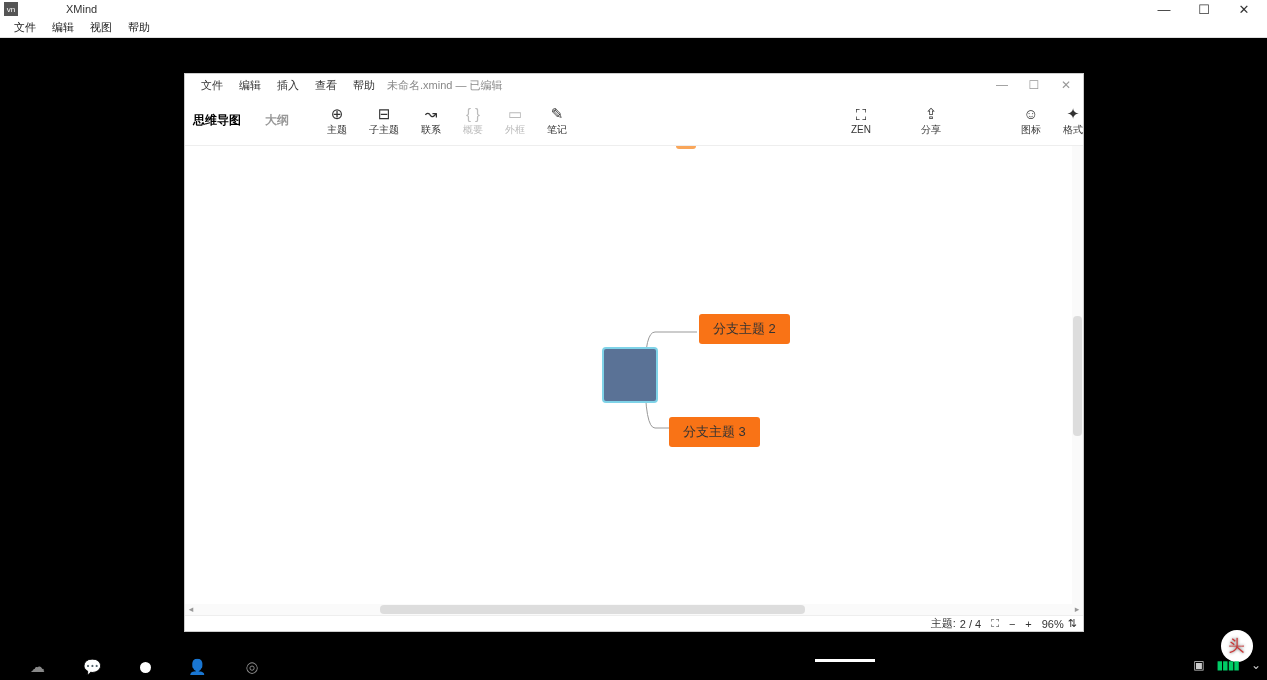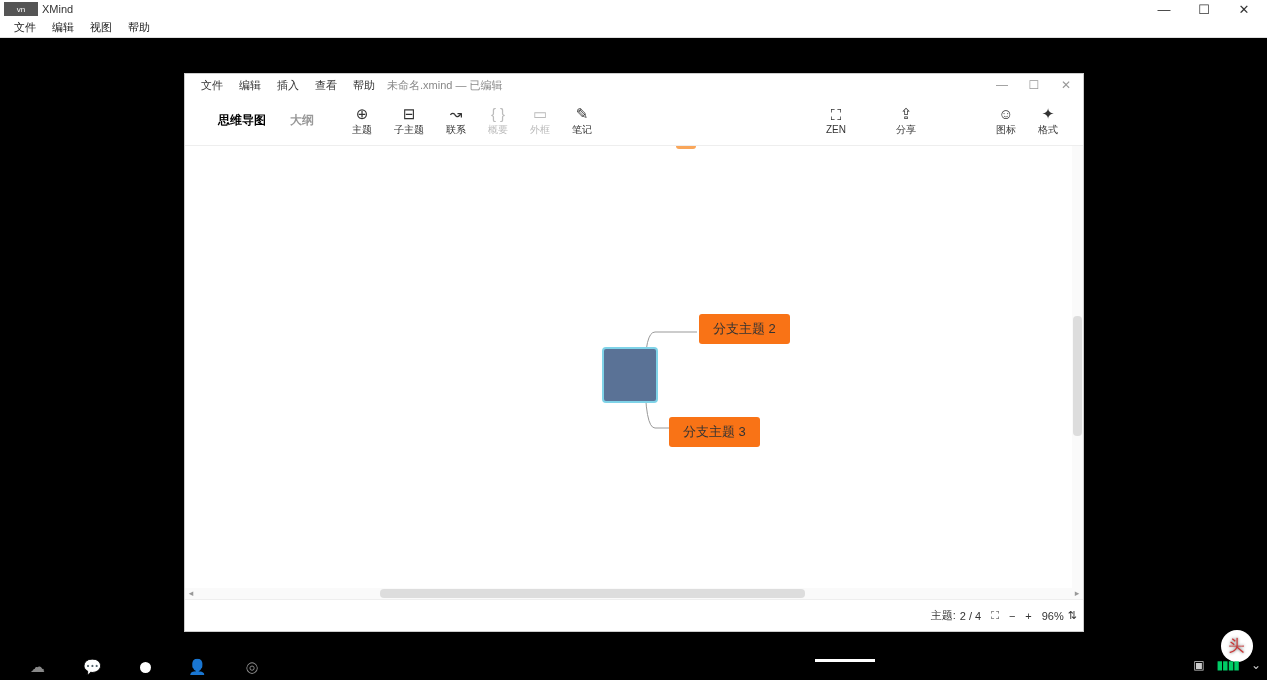--- a/index.html
+++ b/index.html
@@ -1,21 +1,21 @@
 <!DOCTYPE html>
 <html><head>
 <meta charset="utf-8">
 <style>
   * { margin: 0; padding: 0; box-sizing: border-box; font-family: "Microsoft YaHei", "PingFang SC", sans-serif; }
   body { width: 1267px; height: 680px; background: #fff; overflow: hidden; position: relative; }
 
   
   .outer-titlebar { height: 18px; background: #fff; display: flex; align-items: center; padding: 0 4px; font-size: 11px; color: #333; }
-  .outer-titlebar .app-icon { width: 34px; height: 14px; background: #555; color: #fff; font-size: 8px; display: flex; align-items: center; justify-content: center; margin-right: 4px; }
-  .outer-titlebar .title { flex: 1; }
+  .outer-titlebar .app-icon { width: 14px; height: 14px; background: #555; color: #fff; font-size: 8px; display: flex; align-items: center; justify-content: center; margin-right: 4px; }
+  .outer-titlebar .title { flex: 1; margin-left: 44px; }
   .outer-win-controls { display: flex; gap: 18px; margin-right: 8px; }
   .outer-win-controls .ctrl { width: 22px; text-align: center; font-size: 13px; color: #333; cursor: default; }
 
   
   .outer-menubar { height: 20px; background: #fff; display: flex; align-items: center; padding: 0 6px; font-size: 11px; color: #222; border-bottom: 1px solid #e0e0e0; }
   .outer-menubar .menu-item { padding: 0 8px; }
 
   
   .desktop { position: absolute; top: 38px; left: 0; right: 0; bottom: 0; background: #000; }
 
@@ -23,21 +23,21 @@
   .inner-window { position: absolute; left: 184px; top: 35px; width: 900px; height: 559px; background: #fff; border: 1px solid #ccc; box-shadow: 0 2px 6px rgba(0,0,0,0.3); display: flex; flex-direction: column; }
 
   .inner-titlebar { height: 22px; display: flex; align-items: center; padding: 0 8px; font-size: 11px; color: #333; }
   .inner-titlebar .menu-item { padding: 0 8px; }
   .inner-titlebar .doc-title { margin-left: 4px; color: #888; }
   .inner-titlebar .spacer { flex: 1; }
   .inner-win-controls { display: flex; gap: 14px; }
   .inner-win-controls .ctrl { width: 18px; text-align: center; font-size: 12px; color: #999; }
 
   
-  .toolbar { height: 50px; border-bottom: 1px solid #eee; display: flex; align-items: center; padding: 0 25px; }
+  .toolbar { height: 50px; border-bottom: 1px solid #eee; display: flex; align-items: center; padding: 0 0; }
   .view-tabs { display: flex; gap: 8px; margin-right: 30px; }
   .view-tab { font-size: 12px; padding: 4px 8px; color: #999; font-weight: bold; }
   .view-tab.active { color: #000; font-weight: bold; }
   .tool-group { display: flex; gap: 22px; }
   .tool-btn { display: flex; flex-direction: column; align-items: center; font-size: 10px; color: #333; }
   .tool-btn .icon { height: 18px; display: flex; align-items: center; justify-content: center; font-size: 15px; color: #333; }
   .tool-btn.disabled { color: #bbb; }
   .tool-btn.disabled .icon { color: #bbb; }
   .tool-spacer { flex: 1; }
 
@@ -52,21 +52,21 @@
 
   
   .hscroll-track { position: absolute; bottom: 0; left: 0; right: 0; height: 11px; background: #fafafa; }
   .hscroll-thumb { position: absolute; left: 195px; top: 1px; width: 425px; height: 9px; background: #ddd; border-radius: 4px; }
   .hscroll-arrow-l { position: absolute; left: 0; top: 0; width: 12px; height: 11px; font-size: 9px; color: #999; text-align: center; line-height: 11px;}
   .hscroll-arrow-r { position: absolute; right: 0; top: 0; width: 12px; height: 11px; font-size: 9px; color: #999; text-align: center; line-height: 11px;}
   .vscroll-track { position: absolute; right: 0; top: 0; bottom: 11px; width: 11px; background: #fafafa; }
   .vscroll-thumb { position: absolute; top: 170px; left: 1px; height: 120px; width: 9px; background: #ddd; border-radius: 4px; }
 
   
-  .statusbar { height: 32px; border-top: 1px solid #eee; display: flex; align-items: center; justify-content: flex-end; padding: 0 6px; font-size: 11px; color: #333; gap: 10px; }
+  .statusbar { height: 16px; border-top: 1px solid #eee; display: flex; align-items: center; justify-content: flex-end; padding: 0 6px; font-size: 11px; color: #333; gap: 10px; }
   .statusbar .seg { display: flex; align-items: center; gap: 4px; }
 
   
   .taskbar { position: absolute; left: 0; right: 0; bottom: 0; height: 26px; display: flex; align-items: center; padding: 0 30px; gap: 38px; }
   .taskbar .t-icon { color: #ccc; font-size: 15px; }
   .taskbar .dot { width: 11px; height: 11px; border-radius: 50%; background: #fff; }
   .taskbar .faded { color: #888; }
   .taskbar-right { position: absolute; right: 6px; bottom: 8px; display: flex; align-items: center; gap: 12px; color: #ccc; font-size: 12px; }
   .green-bars { color: #0c6; letter-spacing: -1px; }
   .watermark { position: absolute; right: 14px; bottom: 18px; color: #fff; font-size: 30px; font-weight: bold; letter-spacing: 1px; text-shadow: 0 0 3px rgba(0,0,0,0.7); white-space: nowrap; display: flex; align-items: center; gap: 6px;}

